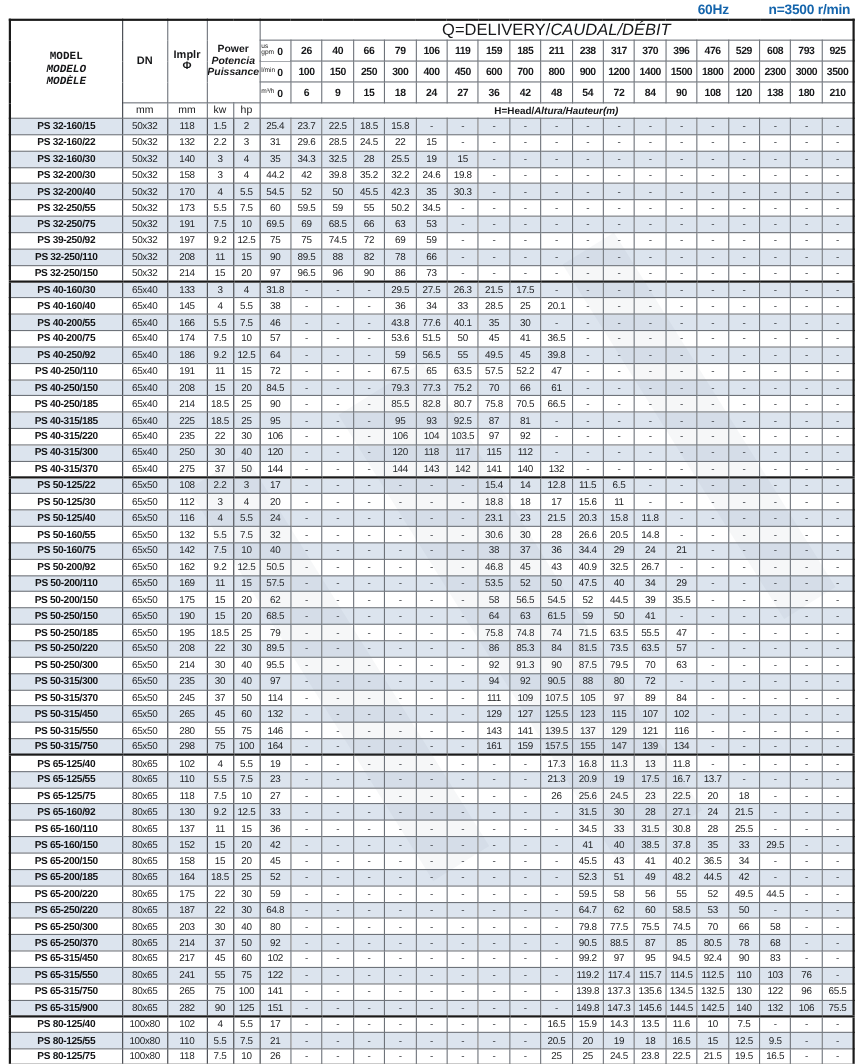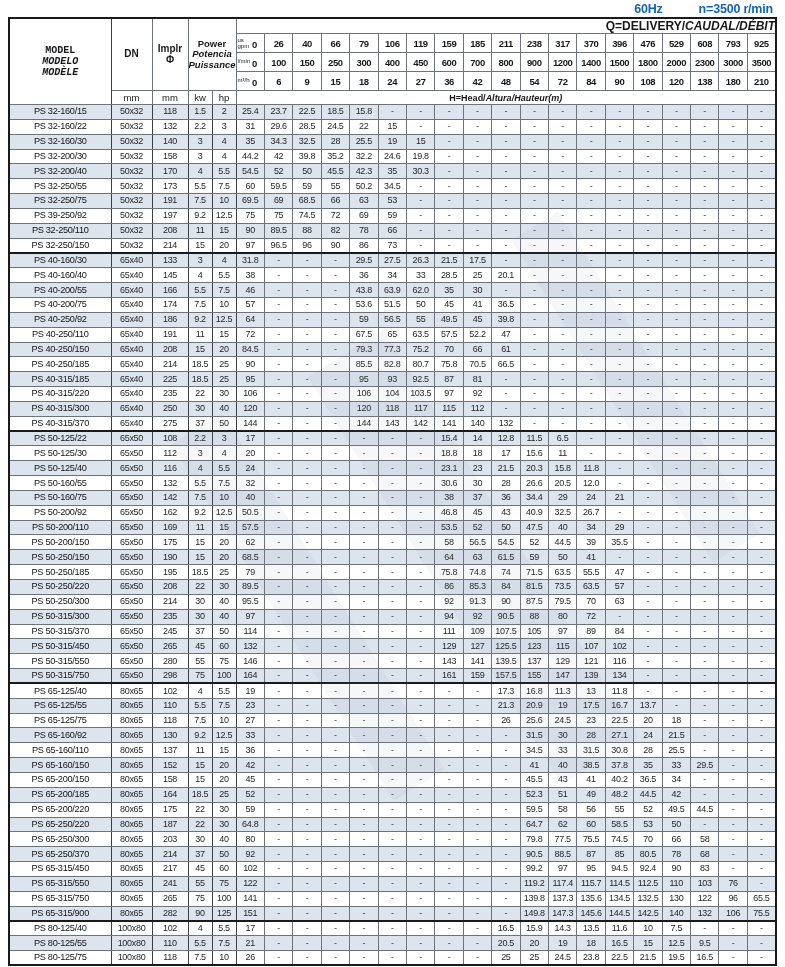--- a/index.html
+++ b/index.html
@@ -31,34 +31,34 @@
   col.c-kw{width:24px} col.c-hp{width:24px}
 
   .hr1 th{height:13px}
   .hru th{height:12px}
   .hr5 th{height:14px}
 
   th.model-h { font-size:10px; font-weight:bold; line-height:11px; border-right:1px solid #3c4046;font-family:Liberation Mono, monospace;}
   th.model-h .it, .it { font-style:italic; }
   th.dn-h, th.imp-h { font-size:10px; font-weight:bold; line-height:10.5px; }
   th.pow-h { font-size:9.5px; font-weight:bold; line-height:10.5px; }
-  th.q-h { font-size:12px; font-weight:bold;text-align:right; }
+  th.q-h { font-size:15px; font-weight:normal; }
   th.unit-cell { position:relative; }
   th.unit-cell .ul {
     position:absolute; left:1px; top:50%; transform:translateY(-50%);
     font-size:6px; line-height:5.5px; font-weight:normal; text-align:left; color:#222;
   }
   th.unit-cell .zero { font-size:9.5px; font-weight:bold; padding-left:9px; display:inline-block; }
   th.fnum { font-size:9.5px; font-weight:bold; letter-spacing:-0.4px; }
   th.sub { font-size:9.5px; font-weight:normal; }
   th.headlbl { font-size:9px; font-weight:bold; }
   th.headlbl .it{ font-weight:bold; }
 
   tbody td { height:14.85px; font-size:9px; line-height:9px; color:#1f2022; letter-spacing:-0.3px; }
-  tbody td.model-cell { font-weight:normal; font-size:9.2px; color:#121315; }
+  tbody td.model-cell { font-weight:bold; font-size:9.2px; color:#121315; }
   tbody td.dn-cell { font-size:9px; }
   tbody tr.stripe td { background:var(--stripe); }
   tbody tr.group-start td { border-top:2px solid #1a1a1a; }
   td.dash { color:#3a3d42; }
   td.model-cell, td.dn-cell, td.imp-cell, td.kw-cell, td.hp-cell { border-right-color:#3c4046; }
 
   .watermark { position:absolute; inset:0; pointer-events:none; z-index:5; }
   .watermark .wm {
     position:absolute; background:rgba(130,140,155,0.07); transform:rotate(-32deg);
   }
@@ -495,22 +495,22 @@
           <td class="model-cell">PS 40-200/55</td>
           <td class="dn-cell">65x40</td>
           <td class="imp-cell">166</td>
           <td class="kw-cell">5.5</td>
           <td class="hp-cell">7.5</td>
           <td class="val">46</td>
           <td class="dash">-</td>
           <td class="dash">-</td>
           <td class="dash">-</td>
           <td class="val">43.8</td>
-          <td class="val">63.9</td>
-          <td class="val">62.0</td>
+          <td class="val">77.6</td>
+          <td class="val">40.1</td>
           <td class="val">35</td>
           <td class="val">30</td>
           <td class="dash">-</td>
           <td class="dash">-</td>
           <td class="dash">-</td>
           <td class="dash">-</td>
           <td class="dash">-</td>
           <td class="dash">-</td>
           <td class="dash">-</td>
           <td class="dash">-</td>
@@ -840,21 +840,21 @@
           <td class="dash">-</td>
           <td class="dash">-</td>
           <td class="dash">-</td>
           <td class="dash">-</td>
           <td class="dash">-</td>
           <td class="val">30.6</td>
           <td class="val">30</td>
           <td class="val">28</td>
           <td class="val">26.6</td>
           <td class="val">20.5</td>
-          <td class="val">12.0</td>
+          <td class="val">14.8</td>
           <td class="dash">-</td>
           <td class="dash">-</td>
           <td class="dash">-</td>
           <td class="dash">-</td>
           <td class="dash">-</td>
           <td class="dash">-</td>
         </tr>
         <tr class="stripe">
           <td class="model-cell">PS 50-160/75</td>
           <td class="dn-cell">65x50</td>

